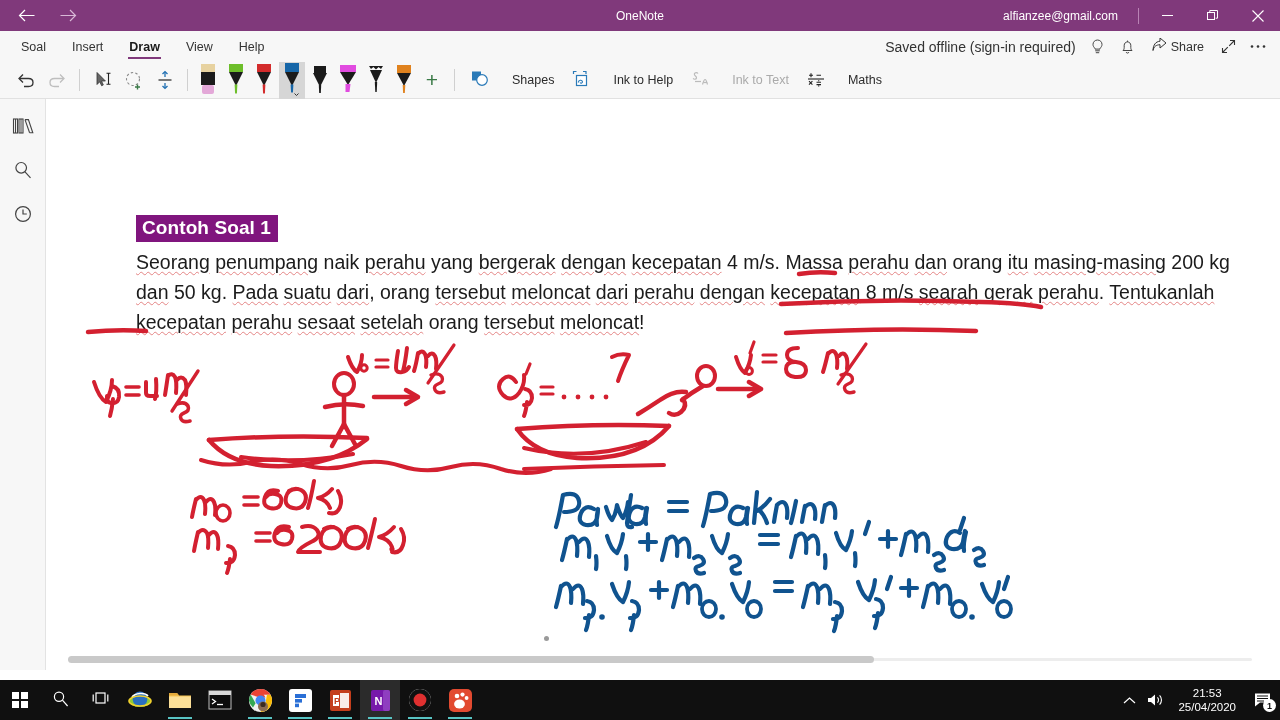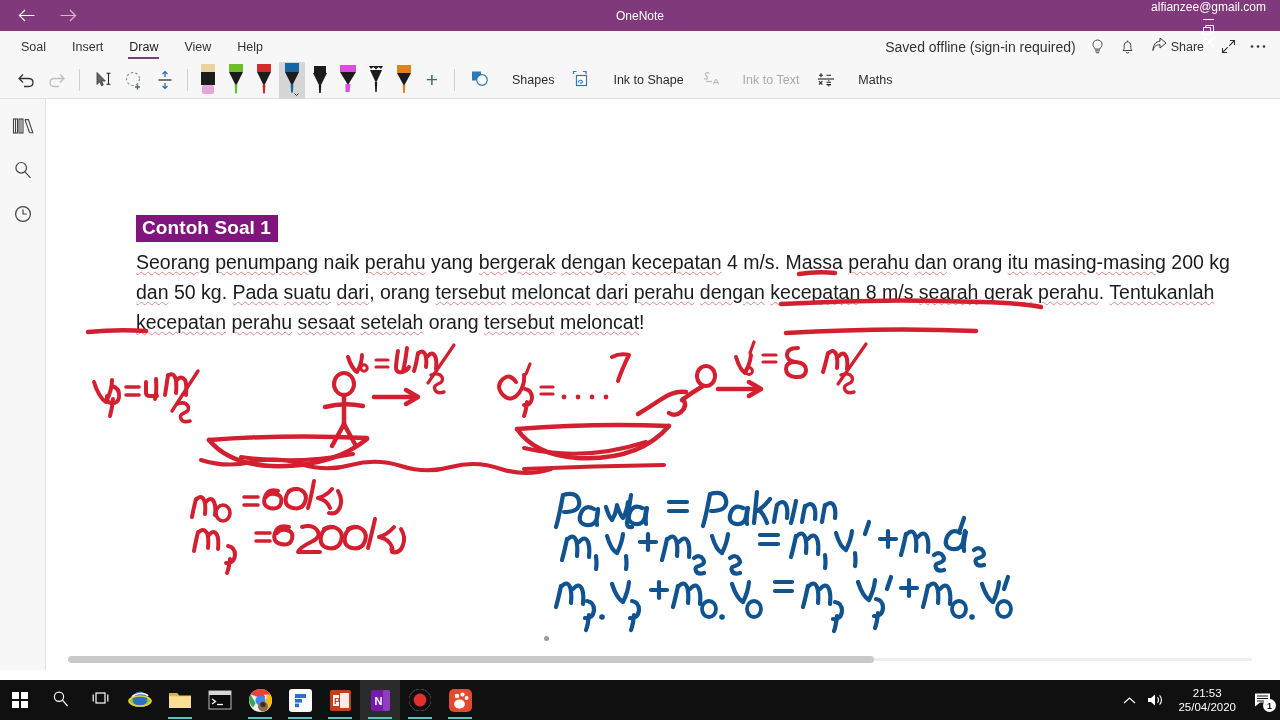--- a/index.html
+++ b/index.html
@@ -23,21 +23,21 @@
     width: 36px; height: 28px;
     display: flex; align-items: center; justify-content: center;
     font-size: 16px; color: #ffffff; cursor: pointer;
   }
   .nav-btn.disabled { color: #d8b8d6; }
   .app-title {
     position: absolute; left: 0; right: 0; text-align: center;
     font-size: 12px; color: #fff; pointer-events: none;
   }
   .tb-right {
-    margin-left: auto; display: flex; align-items: center; height: 31px; flex-direction: column;
+    margin-left: auto; display: flex; align-items: center; height: 31px;
   }
   .account { font-size: 12px; padding: 0 14px; color: #fff; }
   .tb-sep { width: 1px; height: 16px; background: #b983b5; margin: 0 6px; }
   .win-btn {
     width: 45px; height: 31px;
     display: flex; align-items: center; justify-content: center;
     font-size: 12px; color: #fff; cursor: pointer;
   }
   .win-btn svg { display: block; }
 
@@ -47,21 +47,21 @@
     display: flex; align-items: stretch;
     border-bottom: none;
   }
   .tabs { display: flex; align-items: stretch; padding-left: 8px; }
   .tab {
     padding: 0 13px;
     font-size: 12.5px; color: #333;
     display: flex; align-items: center;
     position: relative; cursor: pointer;
   }
-  .tab.active { color: #1a1a1a; font-weight: normal; }
+  .tab.active { color: #1a1a1a; font-weight: bold; }
   .tab.active::after {
     content: ""; position: absolute;
     left: 12px; right: 12px; bottom: 3px;
     height: 2.5px; background: #80397B;
   }
   .ribbon-right {
     margin-left: auto; display: flex; align-items: center; padding-right: 8px; gap: 2px;
   }
   .saved-status { font-size: 14px; color: #333; padding-right: 6px; }
   .rb-icon {
@@ -389,21 +389,21 @@
     <span>Shapes</span>
   </div>
   <div class="tbtn">
     <span>
       <svg width="19" height="18" viewBox="0 0 19 18" fill="none">
           <path d="M1.5 4V1.5h3M11 1.5h3V4" stroke="#2a7ab8" stroke-width="1.2"></path>
           <rect x="4.5" y="5.5" width="10" height="10" fill="#fff" stroke="#2a7ab8" stroke-width="1.2"></rect>
           <path d="M6.2 12.5c.6-2.5 3.5-3 4.2-1 .5 1.5-1.5 2.2-2.4 1" stroke="#2a7ab8" stroke-width="1.1"></path>
         </svg>
     </span>
-    <span>Ink to Shape</span>
+    <span>Ink to Help</span>
   </div>
   <div class="tbtn disabled">
     <span>
       <svg width="19" height="18" viewBox="0 0 19 18" fill="none">
           <path d="M7 3.5c-.8-1.2-3-1.3-3.6.3-.7 2 2.6 2.3 2.1 4.2-.4 1.6-2.6 1.6-3.3.4" stroke="#bbb" stroke-width="1.2"></path>
           <path d="M4 11.5h6" stroke="#bbb" stroke-width="1.2"></path>
           <path d="M11.5 14.5c1.2-4 2-5 2.6-5s1.3 1 2.4 5" stroke="#bbb" stroke-width="1.2"></path>
           <path d="M12.2 12.5h4" stroke="#bbb" stroke-width="1.2"></path>
         </svg>
     </span>

